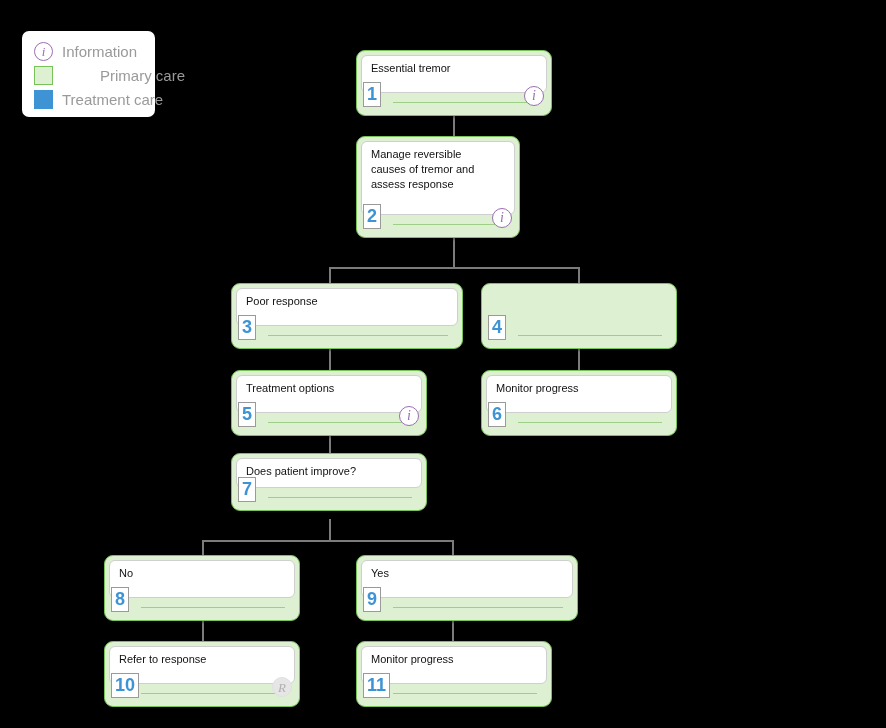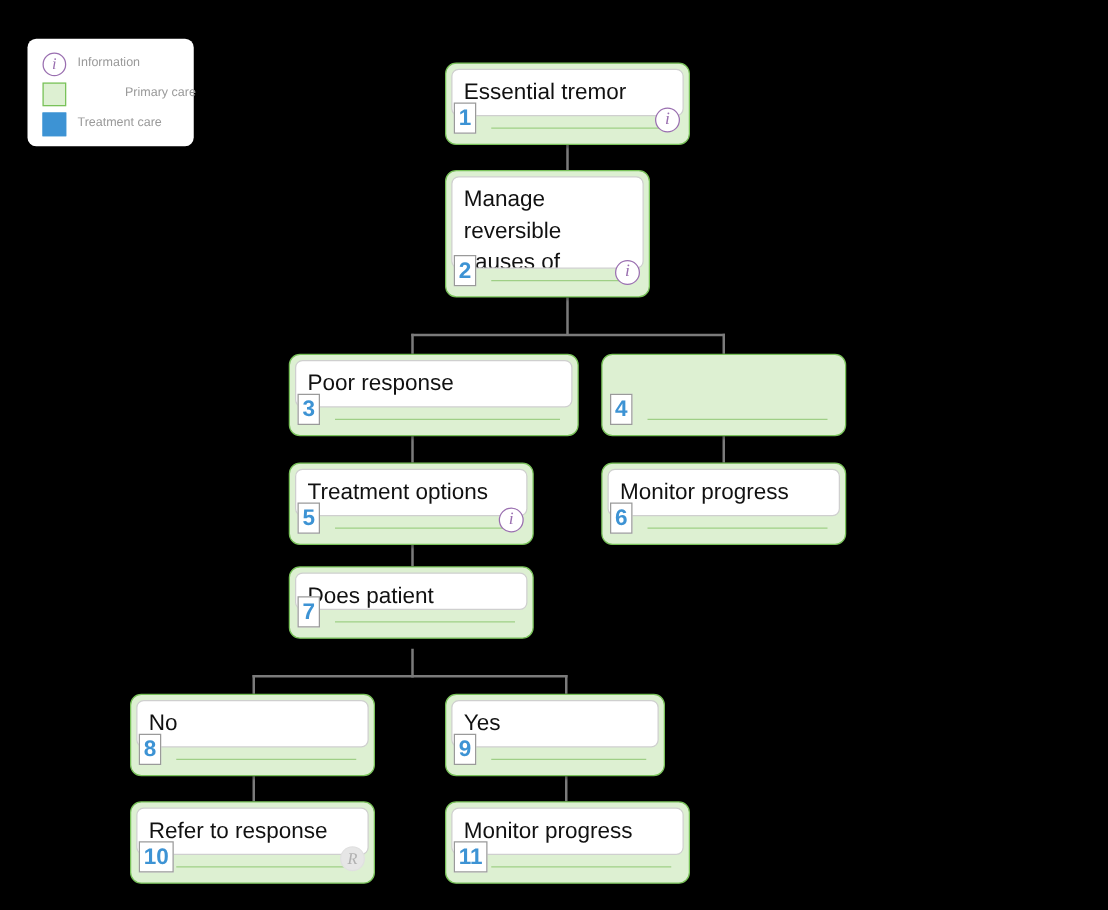--- a/index.html
+++ b/index.html
@@ -73,21 +73,21 @@
   .sw-primary {
     background: #ddf0d2;
     border: 1.6px solid #79c25a;
   }
   .sw-secondary {
     background: #3d93d4;
     border: 1px solid #3d93d4;
   }
   .legend-label {
     margin-left: 9px;
-    font-size: 10px;
+    font-size: 15px;
     color: #9a9a9a;
     white-space: nowrap;
     line-height: 1;
   }
 
   
   .conn {
     position: absolute;
     background: #7b7b7b;
   }
@@ -110,21 +110,21 @@
     right: 4px;
     bottom: 22px;
     background: #ffffff;
     border: 1px solid #cfcfcf;
     border-radius: 6px;
     box-sizing: border-box;
     padding: 5px 9px 3px 9px;
     overflow: hidden;
   }
   .node-title {
-    font-size: 18px;
+    font-size: 11px;
     line-height: 1.38;
     color: #111111;
     white-space: pre-line;
   }
   .node-footer {
     position: absolute;
     left: 0;
     right: 0;
     bottom: 0;
     height: 24px;
@@ -315,21 +315,21 @@
   <div class="node" style="left:104px; top:555px; width:196px; height:66px;">
     <div class="node-body">
       <div class="node-title">No</div>
     </div>
     <div class="node-footer">
       <div class="rule"></div>
       <div class="badge">8</div>
     </div>
   </div>
 
-  <div class="node" style="left:356px; top:555px; width:176px; height:66px;">
+  <div class="node" style="left:356px; top:555px; width:222px; height:66px;">
     <div class="node-body">
       <div class="node-title">Yes</div>
     </div>
     <div class="node-footer">
       <div class="rule"></div>
       <div class="badge">9</div>
     </div>
   </div>
 
   <div class="node" style="left:104px; top:641px; width:196px; height:66px;">

